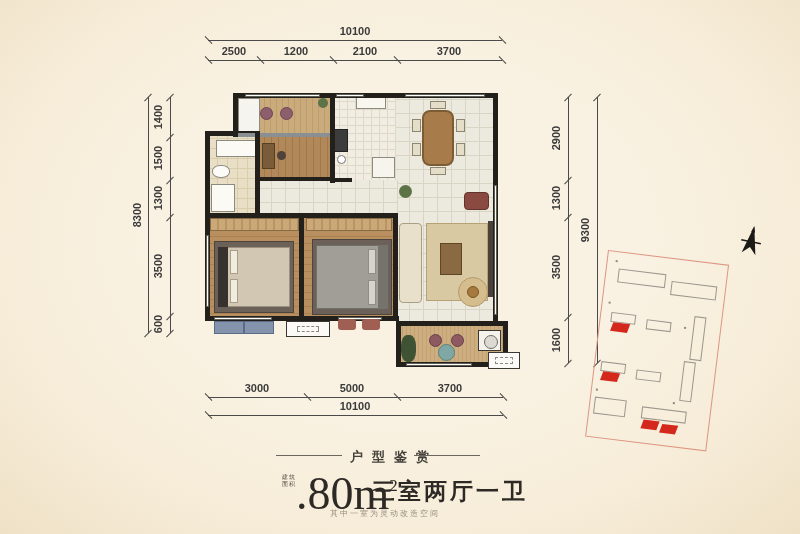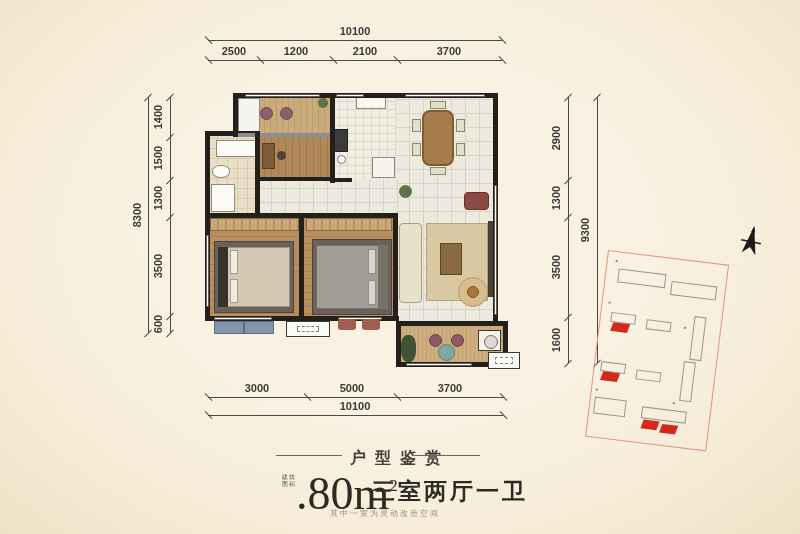--- a/index.html
+++ b/index.html
@@ -39,21 +39,21 @@
   .chair{background:#e4ddc8;border:1px solid #8d8670}
   .circ{border-radius:50%}
   
   #site{position:absolute;left:608px;top:250px;width:120px;height:186px;
         border:1px solid #dd9582;transform:rotate(7deg);transform-origin:top left}
   .bldg{position:absolute;border:1px solid #9b968e;box-sizing:border-box}
   .unit{position:absolute;background:#d5281c;transform:skewX(-14deg)}
   .sdot{position:absolute;width:2px;height:2px;background:#8f8a82}
   
   .ctitle{position:absolute;font-family:"Liberation Serif",serif;font-weight:700;
-          font-size:16px;color:#44403a;letter-spacing:9px;white-space:nowrap}
+          font-size:13px;color:#44403a;letter-spacing:9px;white-space:nowrap}
   .cline{position:absolute;height:1px;background:#6b675f}
   .bignum{position:absolute;font-family:"Liberation Serif",serif;color:#2d2925;
           font-size:46px;line-height:40px;white-space:nowrap}
   .bignum sup{font-size:17px;vertical-align:18px}
   .roomtxt{position:absolute;font-family:"Liberation Serif",serif;font-weight:700;
            font-size:23px;color:#2d2925;letter-spacing:3px;white-space:nowrap}
   .tinyblk{position:absolute;font-family:"Liberation Serif",serif;font-size:6px;
            line-height:7px;color:#55504a;width:14px;text-align:center;letter-spacing:1px}
   .note{position:absolute;font-family:"Liberation Serif",serif;font-size:8px;
         color:#97907f;letter-spacing:2px;white-space:nowrap}

